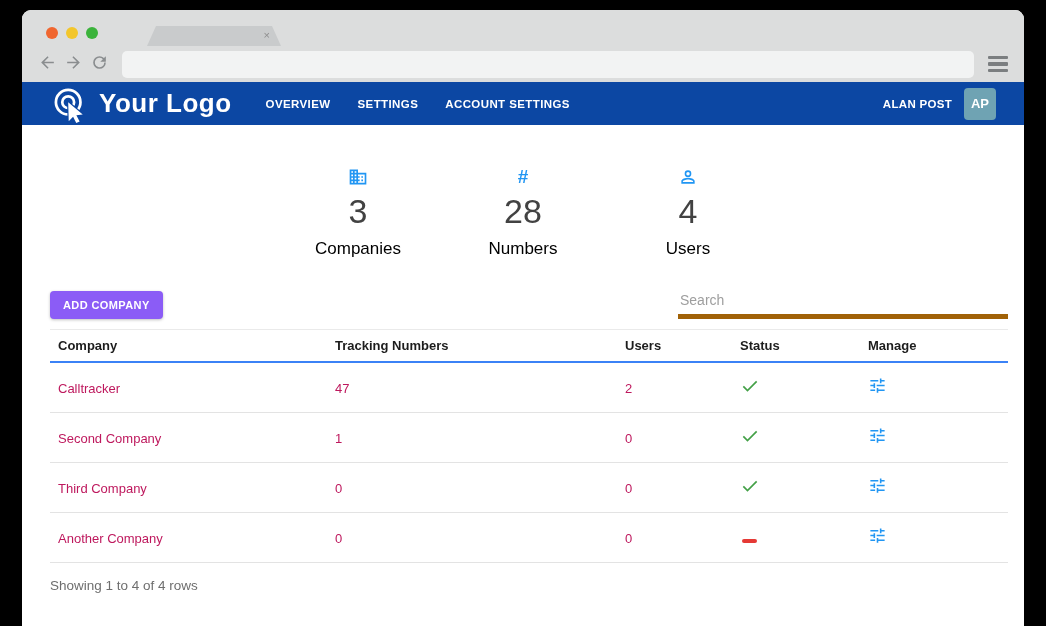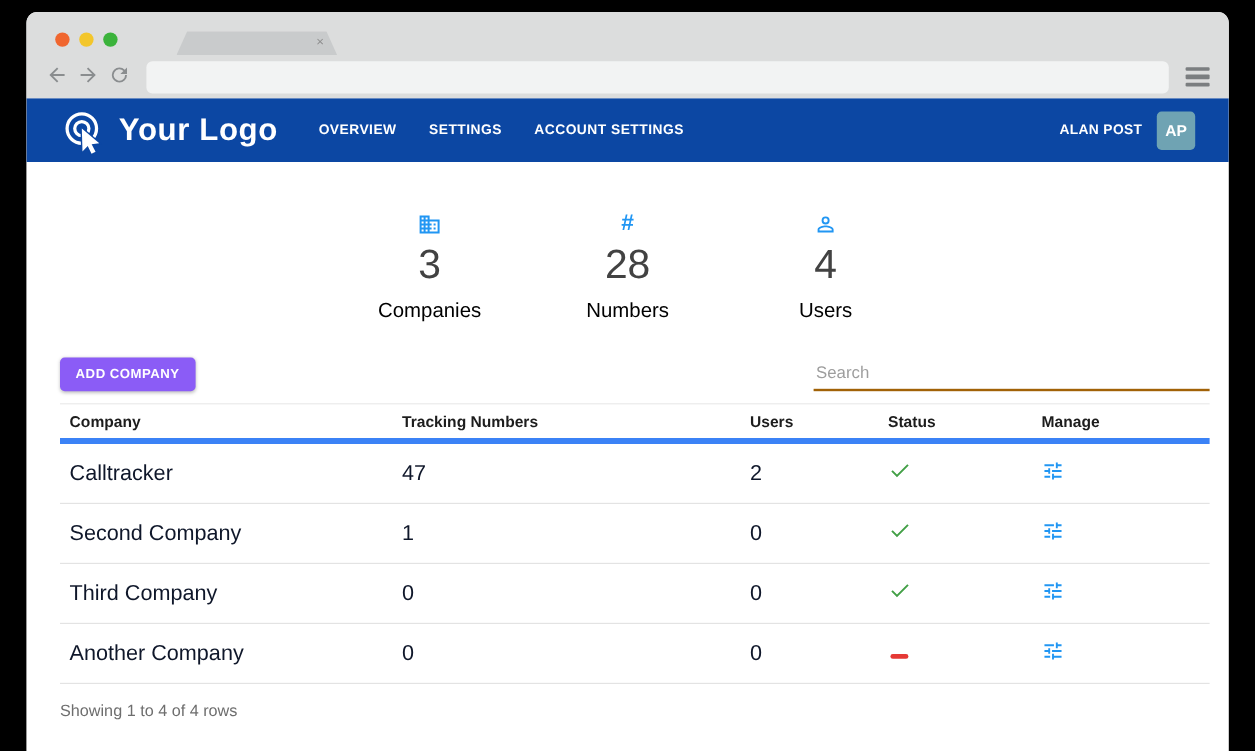--- a/index.html
+++ b/index.html
@@ -23,21 +23,21 @@
   .nav-btn { width:26px; height:26px; border:none; background:transparent; color:#8a8d8f;
              display:flex; align-items:center; justify-content:center; padding:0; }
   .nav-btn svg { width:19px; height:19px; fill:currentColor; }
   .address { flex:1; height:27px; margin:0 12px 0 10px; border:none; border-radius:5px;
              background:#f2f3f3; font-size:13px; padding:0 10px; color:#555; outline:none; }
   .hamburger { width:26px; height:26px; border:none; background:transparent;
                display:flex; flex-direction:column; justify-content:center; gap:3px; padding:0 2px; }
   .hamburger span { display:block; height:3.2px; width:20px; background:#7b7e80; border-radius:1px; }
 
   
-  .navbar { height:53px; background:#0c47a3; display:flex; align-items:center;
+  .navbar { height:43px; background:#0c47a3; display:flex; align-items:center;
             padding:0 28px; color:#fff; }
   .brand { display:flex; align-items:center; gap:9px; cursor:pointer; }
   .logo-icon svg { width:40px; height:40px; display:block; overflow:visible; }
   .logo-text { font-size:26px; font-weight:700; letter-spacing:.5px; white-space:nowrap; }
   .nav-links { display:flex; gap:27px; margin-left:34px; }
   .nav-link { color:#fff; font-size:11.5px; font-weight:600; letter-spacing:.4px;
               text-decoration:none; white-space:nowrap;text-align:center; }
   .user { margin-left:auto; display:flex; align-items:center; gap:12px; }
   .user-name { font-size:11.5px; font-weight:600; letter-spacing:.3px; }
   .avatar { width:32px; height:32px; border-radius:4px; background:#6fa3b3; color:#fff;
@@ -51,31 +51,31 @@
   .stat-icon svg { width:20px; height:20px; fill:currentColor; }
   .stat-icon .glyph { font-size:19px; font-weight:700; color:#2196f3; line-height:20px; }
   .stat-value { font-size:34px; color:#424242; margin-top:5px; line-height:38px; }
   .stat-label { font-size:17px; color:#000000; margin-top:9px; }
 
   .content { padding:0 16px 0 28px; }
   .controls { display:flex; justify-content:space-between; align-items:flex-end; margin-top:27px; }
   .btn-add { background:#8b5cf6; color:#fff; border:none; border-radius:4px;
              font-family:inherit; font-size:11px; font-weight:700; letter-spacing:.4px;
              padding:8px 13px; box-shadow:0 1px 3px rgba(0,0,0,.25); cursor:pointer; }
-  .search-input { width:330px; border:none; border-bottom:2px solid #a16207; outline:none;
+  .search-input { width:330px; border:none; border-bottom:5px solid #a16207; outline:none;
                   font-family:inherit; font-size:14px; padding:6px 2px; color:#555; }
   .search-input::placeholder { color:#9e9e9e; }
 
   .table { margin-top:10px; }
   .trow { display:grid; grid-template-columns:277px 290px 115px 128px 1fr; align-items:center; }
   .trow > * { padding-left:8px; }
-  .thead { height:34px; border-top:1px solid #eaeaea; border-bottom:5px solid #3b82f6; }
+  .thead { height:34px; border-top:1px solid #eaeaea; border-bottom:2px solid #3b82f6; }
   .th { font-size:13px; font-weight:700; color:#1d1d1d; }
   .tr { height:50px; border-bottom:1px solid #e3e3e3; }
-  .cell-link { color:#0f172a; font-size:18px; text-decoration:none; cursor:pointer; }
+  .cell-link { color:#be185d; font-size:13px; text-decoration:none; cursor:pointer; }
   .status-cell .check-icon, .status-cell .dash-icon { display:none; }
   .status-cell.active .check-icon { display:inline-block; }
   .status-cell.inactive .dash-icon { display:inline-block; }
   .check-icon svg { width:20px; height:20px; }
   .dash-icon { width:15px; height:3.5px; background:#e53935; border-radius:2px; margin-left:2px; }
   .manage-btn { border:none; background:transparent; padding:0; cursor:pointer; line-height:0; }
   .manage-btn svg { width:19px; height:19px; fill:#2196f3; }
 
   .footer-text { margin-top:15px; font-size:13.5px; color:#6e6e6e; }
 </style>

